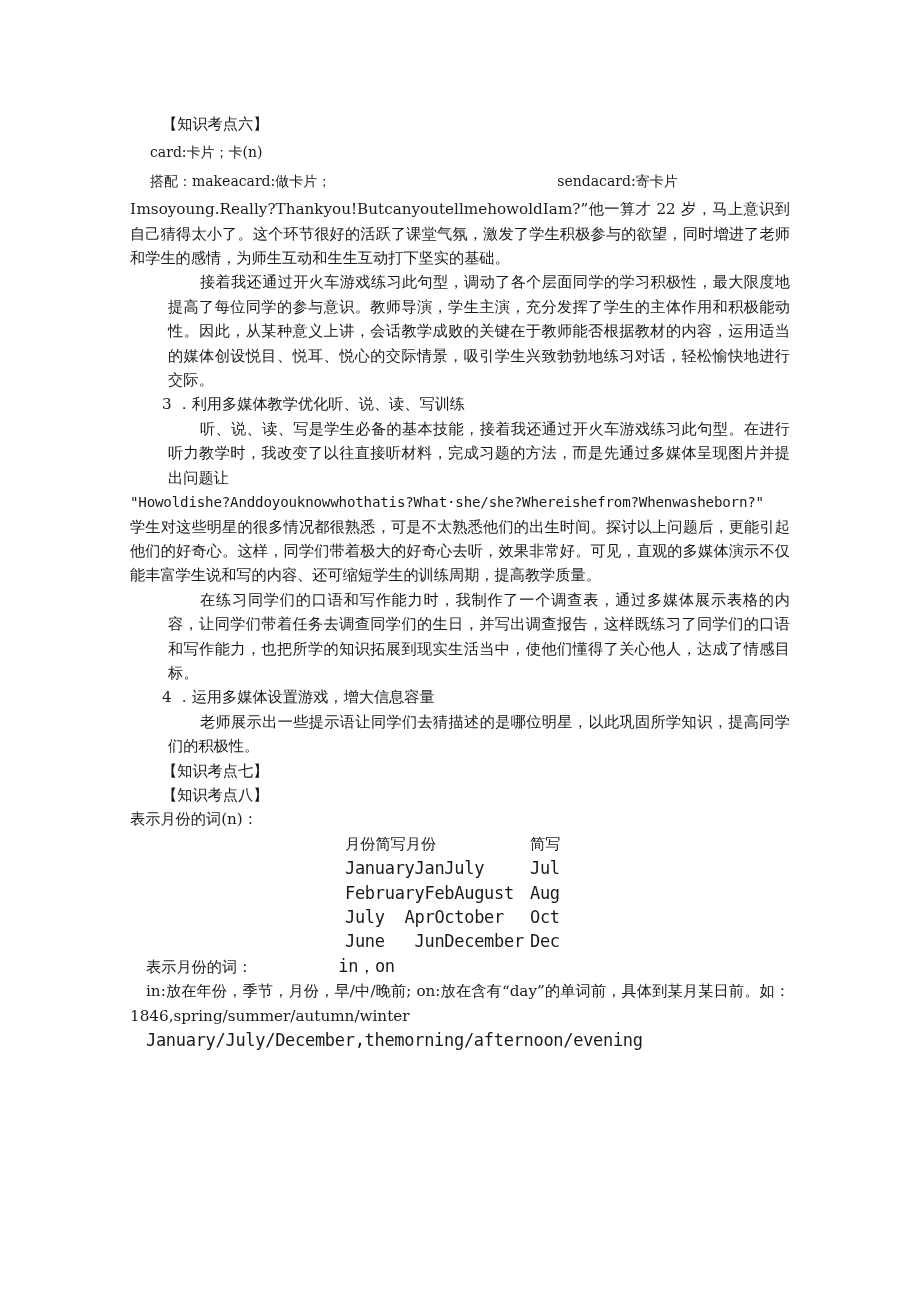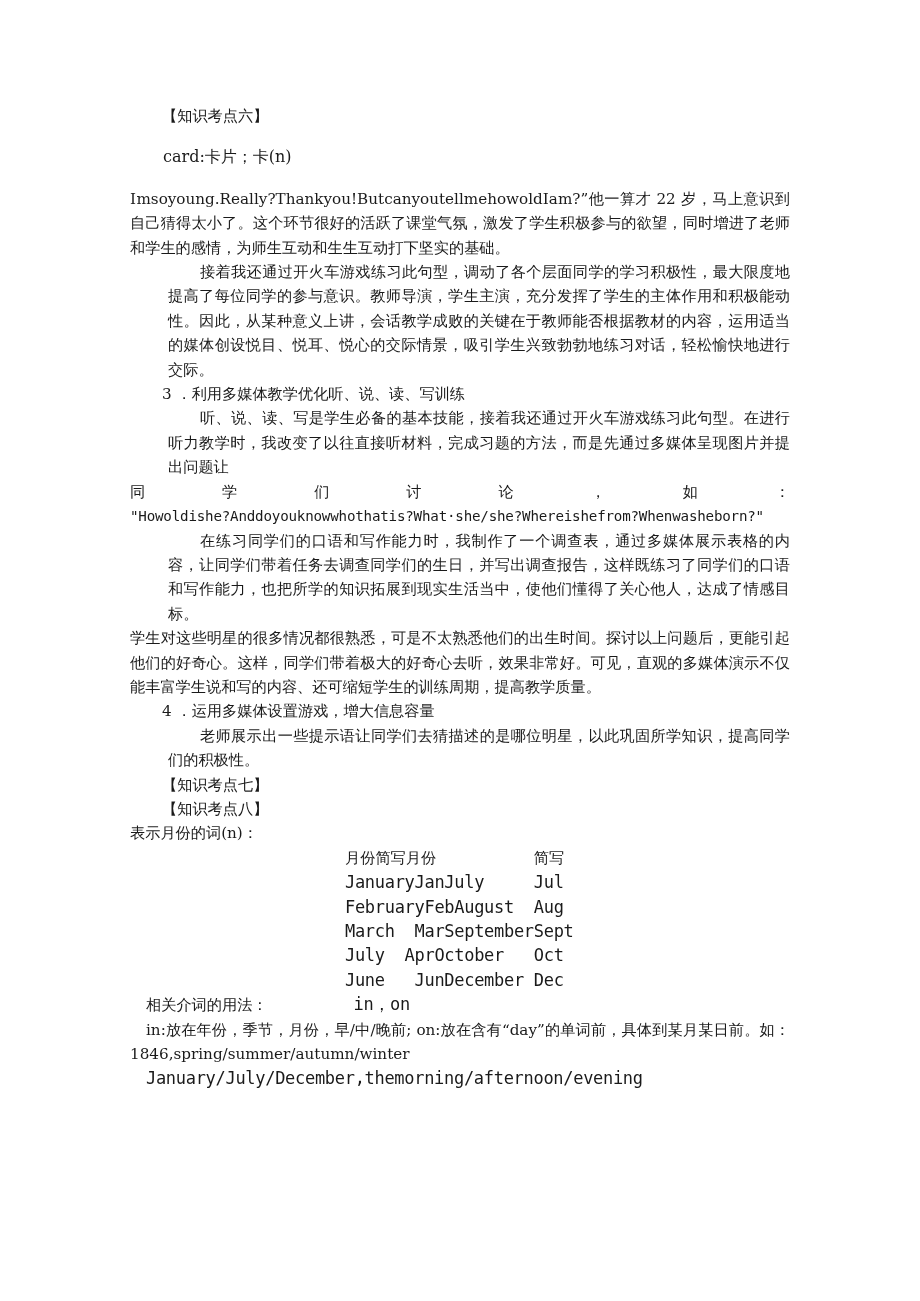--- a/index.html
+++ b/index.html
@@ -17,21 +17,21 @@
   .page {
     position: relative;
     width: 920px;
     height: 1301px;
     background: #ffffff;
     box-sizing: border-box;
   }
   .content {
     position: absolute;
     left: 130px;
-    top: 104px;
+    top: 112px;
     width: 660px;
   }
   .para {
     margin: 0;
     font-size: 15.2px;
     line-height: 24.4px;
     text-align: justify;
     text-justify: inter-character;
     text-indent: 0;
   }
@@ -48,22 +48,22 @@
     letter-spacing: -0.2px;
   }
   .heading {
     margin: 0;
     font-size: 15.2px;
     line-height: 24.4px;
     text-indent: 32px;
     font-weight: normal;
   }
   .kv {
-    margin: 17px;
-    font-size: 16px;
+    margin: 4px;
+    font-size: 14px;
     line-height: 24.4px;
     text-indent: 16px;
   }
   .kv-wide {
     position: relative;
   }
   .kv-right {
     display: inline-block;
     margin-left: 210px;
   }
@@ -103,37 +103,37 @@
 </head>
 <body>
 
 <div class="page">
   <div class="content">
 
     <p class="heading">【知识考点六】</p>
 
     <p class="kv">card:卡片；卡(n)</p>
 
+    <p class="kv kv-wide"><span>搭配：makeacard:做卡片；</span><span class="kv-right">sendacard:寄卡片</span></p>
 
 
     <p class="para">Ⅰmsoyoung.Really?Thankyou!ButcanyoutellmehowoldIam?”他一算才 22 岁，马上意识到自己猜得太小了。这个环节很好的活跃了课堂气氛，激发了学生积极参与的欲望，同时增进了老师和学生的感情，为师生互动和生生互动打下坚实的基础。</p>
 
     <p class="para indent">接着我还通过开火车游戏练习此句型，调动了各个层面同学的学习积极性，最大限度地提高了每位同学的参与意识。教师导演，学生主演，充分发挥了学生的主体作用和积极能动性。因此，从某种意义上讲，会话教学成败的关键在于教师能否根据教材的内容，运用适当的媒体创设悦目、悦耳、悦心的交际情景，吸引学生兴致勃勃地练习对话，轻松愉快地进行交际。</p>
 
     <p class="heading">3 ．利用多媒体教学优化听、说、读、写训练</p>
 
     <p class="para indent">听、说、读、写是学生必备的基本技能，接着我还通过开火车游戏练习此句型。在进行听力教学时，我改变了以往直接听材料，完成习题的方法，而是先通过多媒体呈现图片并提出问题让</p>
 
-    <p class="para stretch">同学们讨论，如：</p>
 
     <p class="para mono">"Howoldishe?Anddoyouknowwhothatis?What·she/she?Whereishefrom?Whenwasheborn?"</p>
 
+    <p class="para">学生对这些明星的很多情况都很熟悉，可是不太熟悉他们的出生时间。探讨以上问题后，更能引起他们的好奇心。这样，同学们带着极大的好奇心去听，效果非常好。可见，直观的多媒体演示不仅能丰富学生说和写的内容、还可缩短学生的训练周期，提高教学质量。</p>
+
     <p class="para indent">在练习同学们的口语和写作能力时，我制作了一个调查表，通过多媒体展示表格的内容，让同学们带着任务去调查同学们的生日，并写出调查报告，这样既练习了同学们的口语和写作能力，也把所学的知识拓展到现实生活当中，使他们懂得了关心他人，达成了情感目标。</p>
-
-    <p class="para">学生对这些明星的很多情况都很熟悉，可是不太熟悉他们的出生时间。探讨以上问题后，更能引起他们的好奇心。这样，同学们带着极大的好奇心去听，效果非常好。可见，直观的多媒体演示不仅能丰富学生说和写的内容、还可缩短学生的训练周期，提高教学质量。</p>
 
     <p class="heading">4 ．运用多媒体设置游戏，增大信息容量</p>
 
     <p class="para indent">老师展示出一些提示语让同学们去猜描述的是哪位明星，以此巩固所学知识，提高同学们的积极性。</p>
 
     <p class="heading">【知识考点七】</p>
 
 
     <p class="heading">【知识考点八】</p>
 
@@ -147,34 +147,30 @@
         </tr>
         <tr>
           <td class="col-a en">JanuaryJanJuly</td>
           <td class="col-b en">Jul</td>
         </tr>
         <tr>
           <td class="col-a en">FebruaryFebAugust</td>
           <td class="col-b en">Aug</td>
         </tr>
         <tr>
-          <td class="col-a en">March  MarSeptember</td>
-          <td class="col-b en">Sept</td>
-        </tr>
-        <tr>
           <td class="col-a en">July  AprOctober</td>
           <td class="col-b en">Oct</td>
         </tr>
         <tr>
           <td class="col-a en">June   JunDecember</td>
           <td class="col-b en">Dec</td>
         </tr>
       </tbody>
     </table>
 
-    <p class="prep-row"><span>相关介词的用法：</span><span class="prep-gap"></span><span class="en">in，on</span></p>
+    <p class="prep-row"><span>表示月份的词：</span><span class="prep-gap"></span><span class="en">in，on</span></p>
 
     <p class="para indent-sm">in:放在年份，季节，月份，早/中/晚前; on:放在含有“day”的单词前，具体到某月某日前。如：1846,spring/summer/autumn/winter</p>
 
     <p class="para indent-sm en">January/July/December,themorning/afternoon/evening</p>
 
   </div>
 </div>
 
 </body></html>

